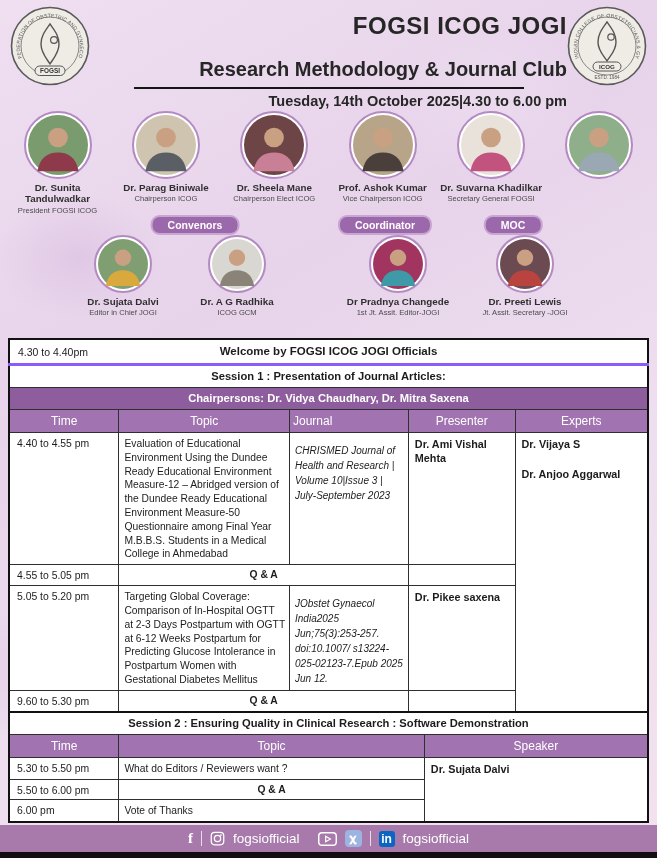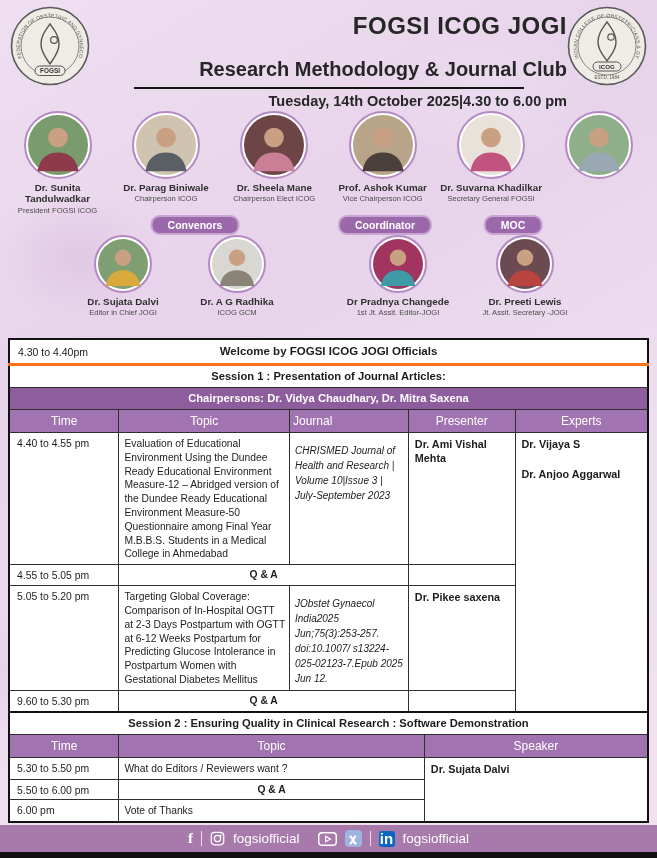--- a/index.html
+++ b/index.html
@@ -46,21 +46,21 @@
   .row2{position:relative;height:99px;}
   .row2 .person{position:absolute;width:130px;}
   .row2 .photo{width:58px;height:58px;}
   .p-sujata{left:58px;} .p-radhika{left:172px;} .p-pradnya{left:333px;} .p-preeti{left:460px;}
   
   table.sched{width:641px;margin:4px auto 0;border-collapse:collapse;background:#fff;
               border:2px solid #111;color:#1c1c1c;table-layout:fixed;}
   table.sched2{margin-top:-2px;}
   .sched td,.sched th{border:1px solid #2f2f2f;padding:2px 4px;vertical-align:top;font-size:10.3px;line-height:1.34;}
   .r-welcome td{position:relative;text-align:center;font-weight:bold;font-size:11.5px;
-                padding:4px 2px;border-bottom:3px solid #f97316;}
+                padding:4px 2px;border-bottom:3px solid #8b5cf6;}
   .wtime{position:absolute;left:8px;top:5px;font-weight:normal;font-size:10.5px;}
   .r-stitle td{text-align:center;font-weight:bold;font-size:11.2px;padding:3px;}
   .r-chairs td{text-align:center;font-weight:bold;font-size:11.2px;padding:3px;
                background:var(--purple-dark);color:#fff;}
   .r-cols th{background:var(--purple-header);color:#fff;font-weight:normal;font-size:12px;
              padding:3px;text-align:center;}
   .r-cols th.al{text-align:left;}
   td.time{font-size:10.4px;padding:4px 3px 2px 7px;}
   td.topic{padding:4px 3px 3px 5px;}
   td.journal{font-size:10px;line-height:1.5;padding:10px 3px 3px 5px;overflow-wrap:break-word;font-style:italic;}
@@ -77,21 +77,21 @@
   .mtg b{font-weight:bold;}
   .mtg .sep{color:#555;padding:0 4px;}
   
   .social{position:absolute;left:0;right:0;bottom:6px;height:27px;background:var(--footer-bar);
           display:flex;align-items:center;justify-content:center;gap:8px;color:#fff;font-size:13.5px;}
   .vdiv{width:1px;height:15px;background:rgba(255,255,255,.75);}
   .fb{font-weight:bold;font-size:15px;font-family:"Liberation Serif",serif;}
   .xbox{width:17px;height:17px;border-radius:4px;background:var(--x-box);color:#fff;
         display:flex;align-items:center;justify-content:center;font-size:11px;font-weight:bold;}
   .inbox{width:16px;height:16px;border-radius:3px;background:var(--linkedin-blue);color:#fff;
-         display:flex;align-items:center;justify-content:center;font-size:15px;font-weight:bold;}
+         display:flex;align-items:center;justify-content:center;font-size:12px;font-weight:bold;}
   .blackbar{position:absolute;left:0;right:0;bottom:0;height:6px;background:#101010;}
 </style>
 </head>
 <body>
 
 <div class="page">
 
   <div class="hdr">
     <div class="logo">
       <svg viewBox="0 0 80 80">

